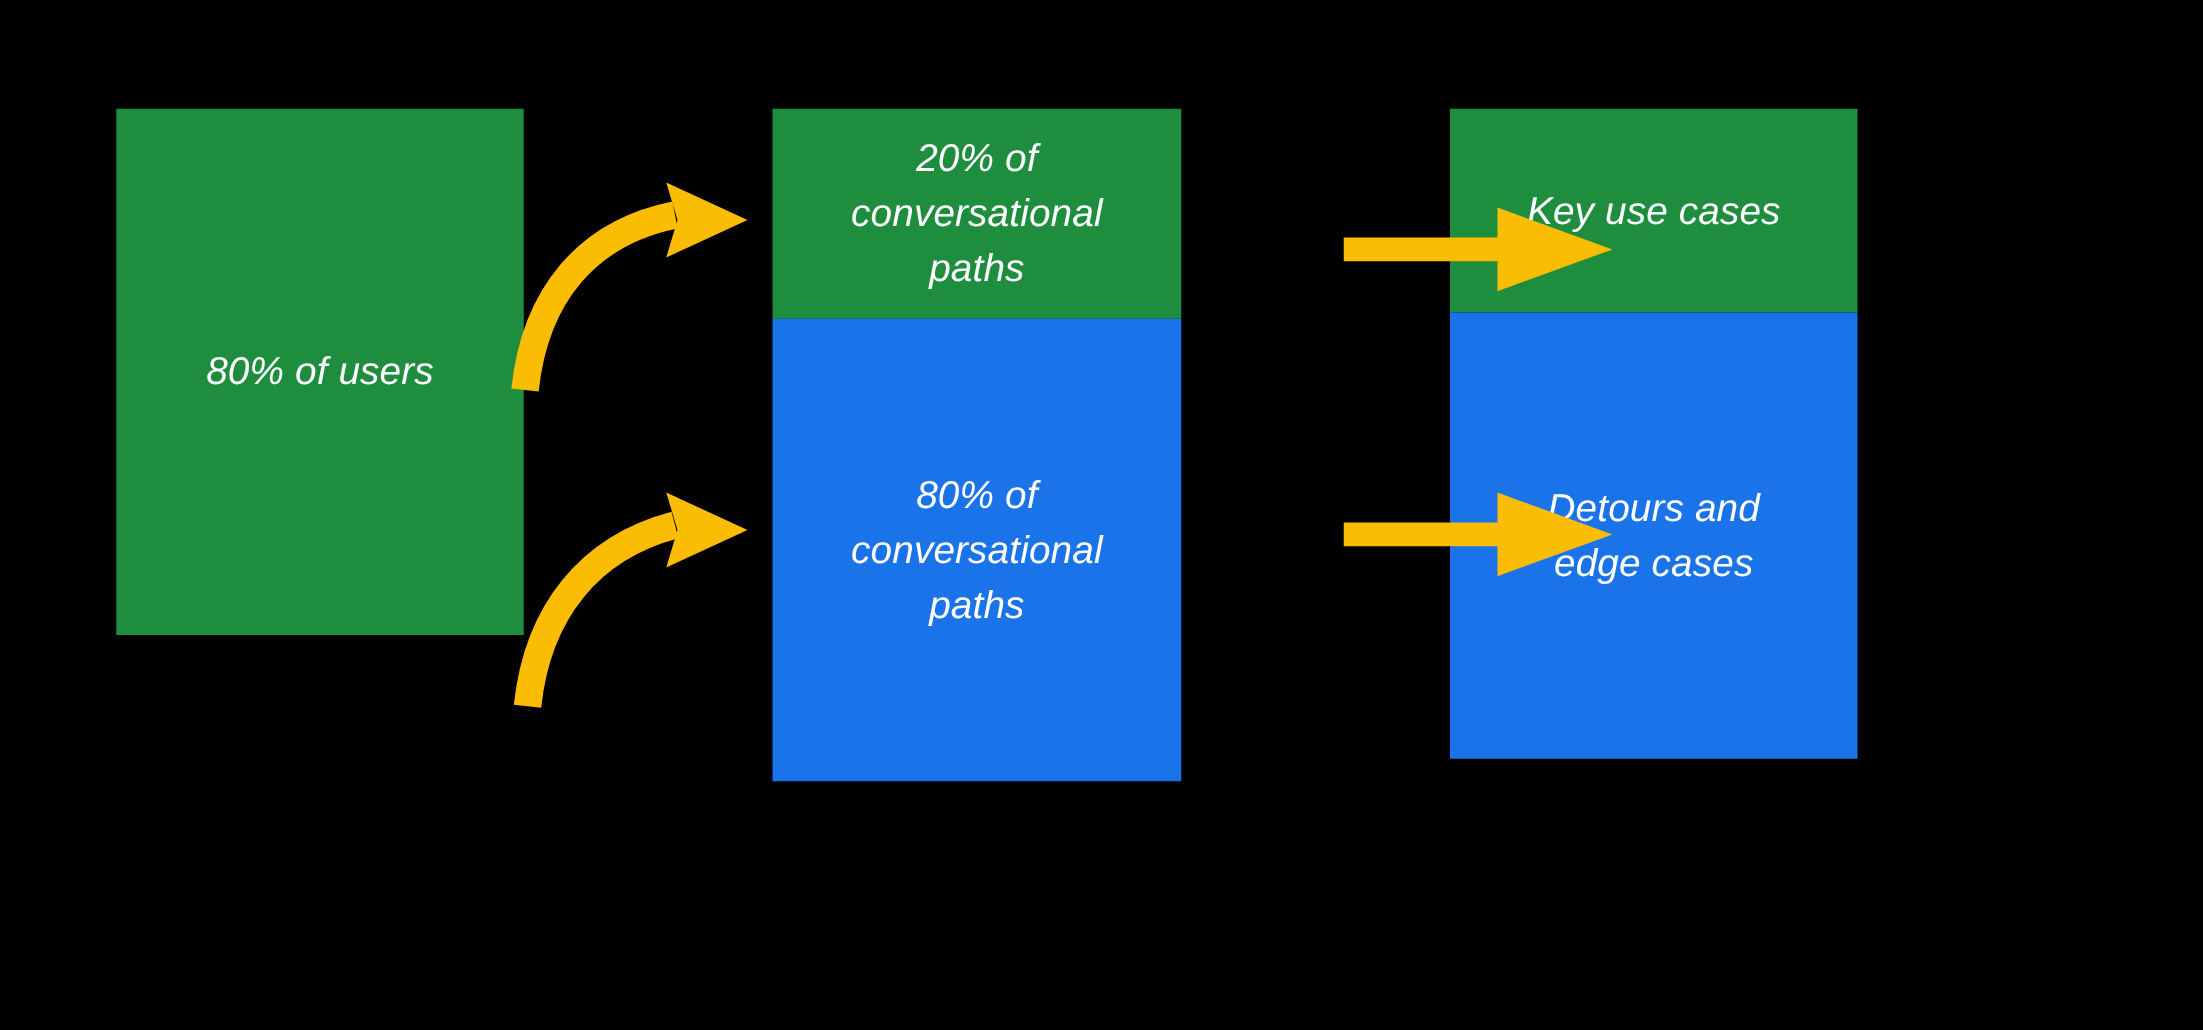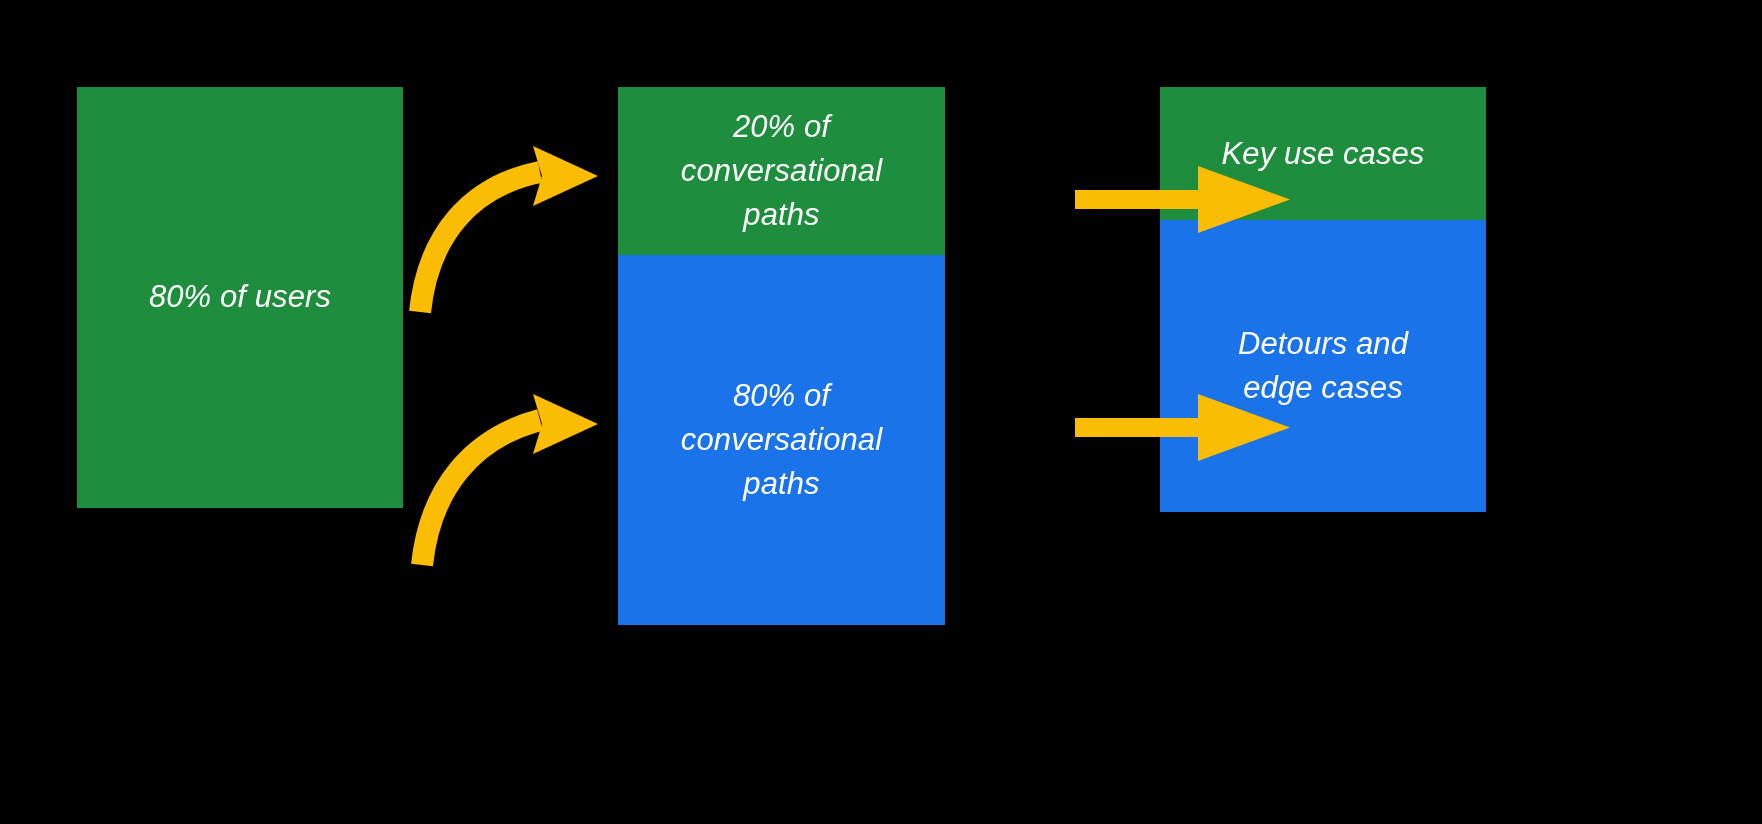--- a/index.html
+++ b/index.html
@@ -36,31 +36,31 @@
     color: #ffffff;
     font-size: 31px;
     line-height: 1.42;
     font-weight: 400;
     letter-spacing: 0.1px;
     white-space: pre-line;
     padding: 0 10px;
   }
 
   
-  #col-users { left: 77px; top: 87px; width: 326px; height: 662px; }
+  #col-users { left: 93px; top: 87px; width: 326px; height: 662px; }
   #col-users .seg-green { height: 421px; }
   #col-users .seg-blue  { height: 117px; }
 
   
   #col-paths { left: 618px; top: 87px; width: 327px; height: 538px; }
   #col-paths .seg-green { height: 168px; }
   #col-paths .seg-blue  { height: 370px; }
 
   
-  #col-cases { left: 1160px; top: 87px; width: 326px; height: 425px; }
+  #col-cases { left: 1160px; top: 87px; width: 326px; height: 520px; }
   #col-cases .seg-green { height: 171px; }
   #col-cases .seg-blue  { height: 374px; }
 
   .arrow-layer {
     position: absolute;
     left: 0; top: 0;
     width: 1762px;
     height: 824px;
     pointer-events: none;
   }

